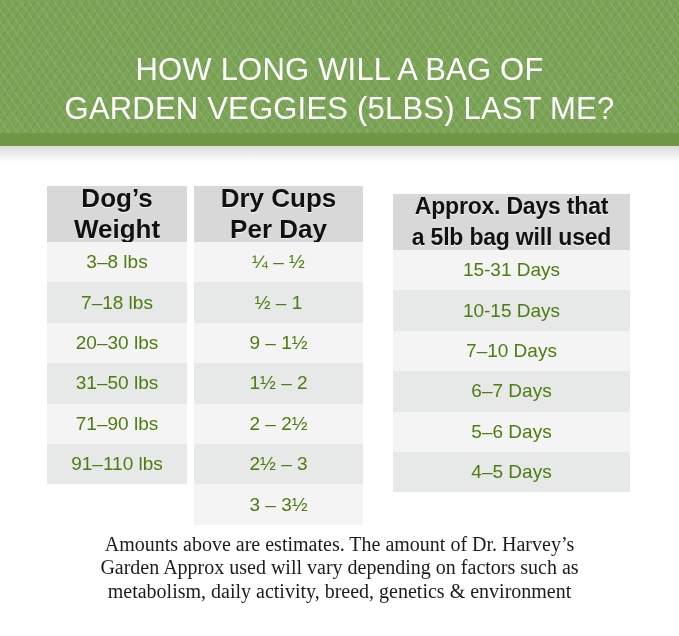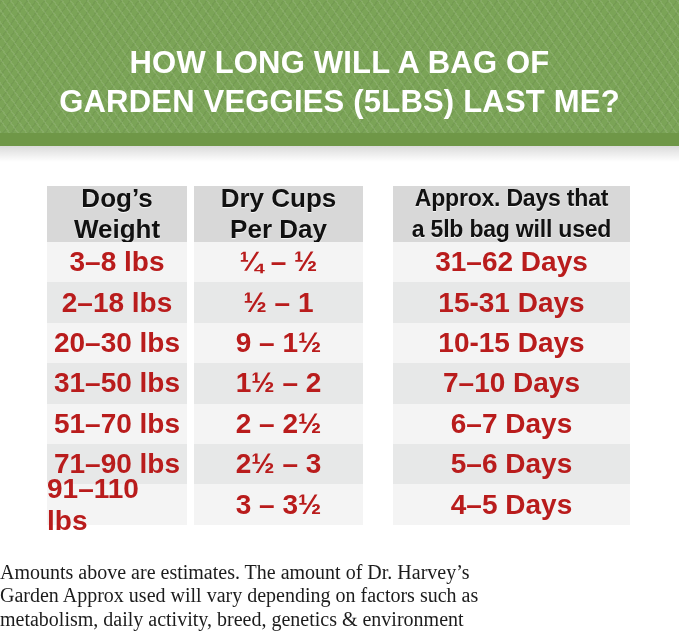--- a/index.html
+++ b/index.html
@@ -13,24 +13,24 @@
   
   .hero{
     position:relative;
     width:100%;height:133px;
     background-color:#7ba457;
     background-image:
       repeating-linear-gradient(55deg, rgba(255,255,255,.09) 0 1.5px, rgba(255,255,255,0) 1.5px 7px),
       repeating-linear-gradient(-55deg, rgba(0,0,0,.05) 0 1.5px, rgba(0,0,0,0) 1.5px 7px);
   }
   .hero-title{
-    position:absolute;left:0;right:0;bottom:12px;
+    position:absolute;left:0;right:0;bottom:5px;
     display:flex;flex-direction:column;align-items:center;
     color:#ffffff;
-    font-weight:bold;
+    font-weight:normal;
     font-size:31px;
     line-height:39px;
     letter-spacing:.2px;
     text-align:center;
   }
   .hero-strip{
     width:100%;height:13px;
     background:#6f9747;
   }
   .hero-shadow{
@@ -50,34 +50,35 @@
     height:56px;
     background:#d8d8d8;
     display:flex;flex-direction:column;justify-content:center;align-items:center;
     font-weight:bold;
     color:#111111;
     font-size:26px;
     line-height:31px;
     text-align:left;
     text-shadow:0 1px 1px rgba(255,255,255,.85);
   }
-  .col-days .hcell{font-size:23px;letter-spacing:-.2px;}
+  .col-days .hcell{font-size:23px;letter-spacing:-.2px;margin-top:8px;}
   .cell{
     height:40.4px;
     display:flex;justify-content:center;align-items:center;
-    font-size:28px;
-    font-weight:700;
-    color:#b91c1c;
+    font-size:19px;
+    font-weight:400;
+    color:#4d7c0f;
     background:#f4f4f4;
   }
   
   .col .cell:nth-child(odd){background:#e7e8e8;}
   
   .footnote{
-    margin-top:36px;
+    margin-top:8px;
+    text-align:center;
     font-family:"Liberation Serif",serif;
     font-size:20px;
     line-height:23.5px;
     color:#1c1c1c;
   }
 </style>
 </head>
 <body>
 
 <div class="page">
@@ -92,24 +93,23 @@
   <div class="hero-shadow"></div>
 
   <div class="table-area">
 
     <div class="col col-weight">
       <div class="hcell">
         <span>Dog’s</span>
         <span>Weight</span>
       </div>
       <div class="cell">3–8 lbs</div>
-      <div class="cell">2–18 lbs</div>
+      <div class="cell">7–18 lbs</div>
       <div class="cell">20–30 lbs</div>
       <div class="cell">31–50 lbs</div>
-      <div class="cell">51–70 lbs</div>
       <div class="cell">71–90 lbs</div>
       <div class="cell">91–110 lbs</div>
     </div>
 
     <div class="col col-cups">
       <div class="hcell">
         <span>Dry Cups</span>
         <span>Per Day</span>
       </div>
       <div class="cell">¼ – ½</div>
@@ -119,21 +119,20 @@
       <div class="cell">2 – 2½</div>
       <div class="cell">2½ – 3</div>
       <div class="cell">3 – 3½</div>
     </div>
 
     <div class="col col-days">
       <div class="hcell">
         <span>Approx. Days that</span>
         <span>a 5lb bag will used</span>
       </div>
-      <div class="cell">31–62 Days</div>
       <div class="cell">15-31 Days</div>
       <div class="cell">10-15 Days</div>
       <div class="cell">7–10 Days</div>
       <div class="cell">6–7 Days</div>
       <div class="cell">5–6 Days</div>
       <div class="cell">4–5 Days</div>
     </div>
 
   </div>
 

